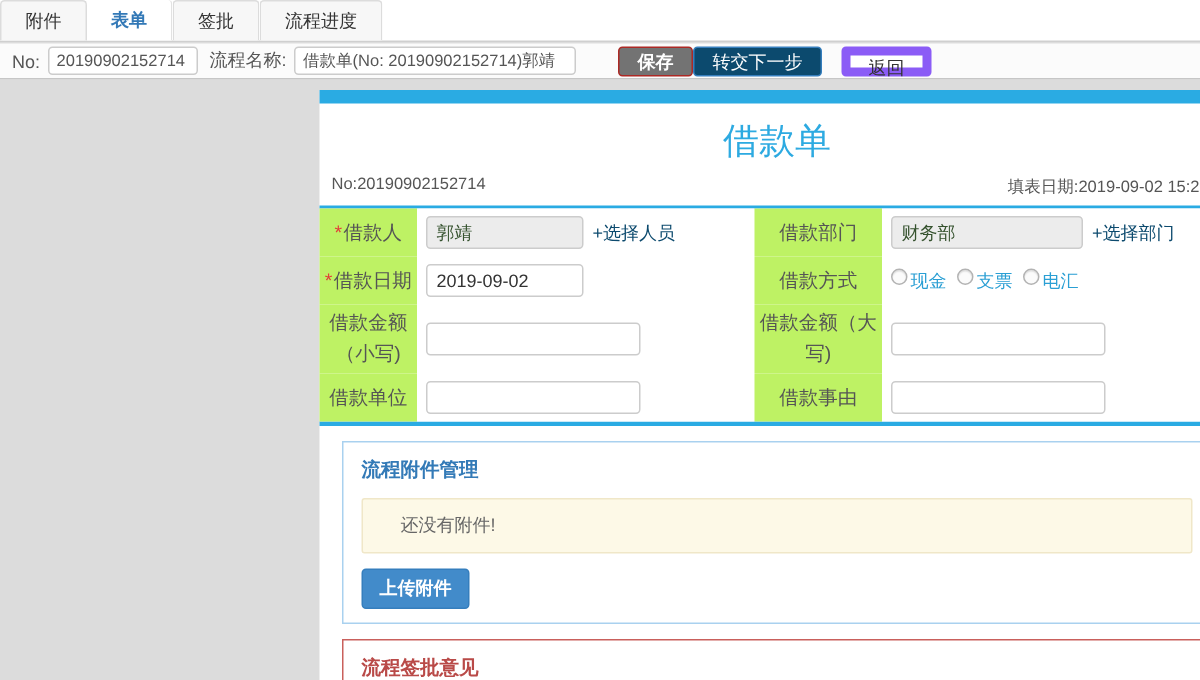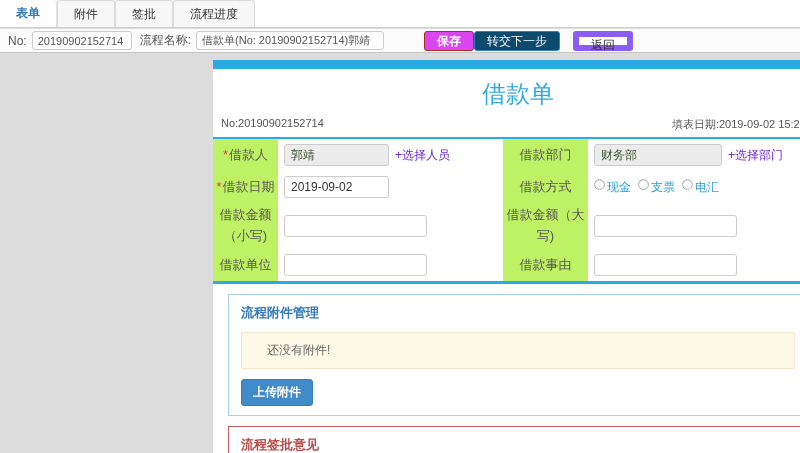--- a/index.html
+++ b/index.html
@@ -19,21 +19,21 @@
   .toolbar{position:absolute;top:29px;left:0;width:800px;height:24px;background:#fbfbfb;
     border-bottom:1px solid #c6c6c6;display:flex;align-items:center;padding:0 8px;
     font-size:12px;color:#555;}
   .toolbar label{margin-right:5px;white-space:nowrap;}
   .tinp{height:19px;border:1px solid #ccc;border-radius:3px;padding:0 5px;
     font-size:11px;color:#555;font-family:inherit;background:#fff;}
   .tinp.no{width:100px;}
   .tinp.name{width:188px;}
   .btn{font-size:12px;padding:2px 12px;height:20px;border-radius:3px;cursor:pointer;
     font-family:inherit;line-height:1;}
-  .btn-save{background:#d946ef;border:1px solid #ac2925;color:#fff;font-weight:bold;margin-left:40px;}
+  .btn-save{background:#737373;border:1px solid #ac2925;color:#fff;font-weight:bold;margin-left:28px;}
   .btn-next{background:#0c4a6e;border:1px solid #357ebd;color:#fff;margin-left:0;}
   .btn-back{background:#fff;border:6px solid #8b5cf6;color:#333;margin-left:13px;}
 
   
   .panel{position:absolute;left:213px;top:60px;width:610px;background:#fff;padding-bottom:10px;}
   .panel-topbar{height:9px;background:#2aabe3;}
   .form-title{text-align:center;font-size:24px;color:#2daae1;padding:9px 0 7px;}
   .info-row{display:flex;justify-content:space-between;padding:0 8px 5px;
     font-size:11px;color:#555;white-space:nowrap;}
   .blue-line{height:2px;background:#2aabe3;}
@@ -42,42 +42,42 @@
   .form-grid{display:grid;grid-template-columns:65px 225px 85px auto;
     grid-template-rows:32px 32px 46px 32px;}
   .lbl{background:#bef264;color:#555;font-size:13px;display:flex;align-items:center;
     justify-content:center;text-align:center;padding:2px 3px;line-height:1.6;}
   .req{color:#e33c39;margin-right:1px;}
   .fld{display:flex;align-items:center;padding:12px 6px;font-size:12px;background:#fff;}
   .inp{height:22px;border:1px solid #ccc;border-radius:3px;padding:0 6px;font-size:12px;
     color:#333;font-family:inherit;background:#fff;}
   .inp.ro{background:#ececec;color:#35522e;}
   .w105{width:105px;} .w128{width:128px;} .w143{width:143px;}
-  .link{color:#6d28d9;font-size:12px;margin-left:6px;text-decoration:none;cursor:pointer;white-space:nowrap;}
+  .link{color:#0c4a6e;font-size:12px;margin-left:6px;text-decoration:none;cursor:pointer;white-space:nowrap;}
   .radios{display:flex;align-items:center;gap:7px;}
   .radio{display:flex;gap:2px;color:#2a9fd4;font-size:12px;cursor:pointer;}
   .rb{width:11px;height:11px;border-radius:50%;border:1px solid #b3b3b3;background:#fbfbfb;
     box-shadow:inset 0 1px 1px rgba(0,0,0,.12);}
 
   
   .subpanel{margin:10px 15px 0;border:1px solid #a9d1ef;padding:9px 12px;background:#fff;}
   .subpanel.danger{border-color:#c9605c;height:230px;}
   .sp-title{font-size:13px;font-weight:bold;color:#337ab7;}
   .danger .sp-title{color:#b94a48;}
   .alert{margin-top:10px;background:#fdf9e7;border:1px solid #f0e7c8;border-radius:2px;
     padding:9px 10px 9px 25px;font-size:12px;color:#666;}
   .btn-upload{margin-top:10px;display:inline-block;background:#428bca;border:1px solid #357ebd;
     color:#fff;font-size:12px;font-weight:bold;padding:4px 11px;border-radius:3px;cursor:pointer;}
 </style>
 </head>
 <body>
 
 <div class="tabbar">
+  <div class="tab">附件</div>
   <div class="tab active">表单</div>
-  <div class="tab">附件</div>
   <div class="tab">签批</div>
   <div class="tab">流程进度</div>
 </div>
 
 <div class="toolbar">
   <label>No:</label>
   <input class="tinp no" value="20190902152714" style="">
   <label style="margin-left:8px">流程名称:</label>
   <input class="tinp name" value="借款单(No: 20190902152714)郭靖" style="">
   <button class="btn btn-save">保存</button>

